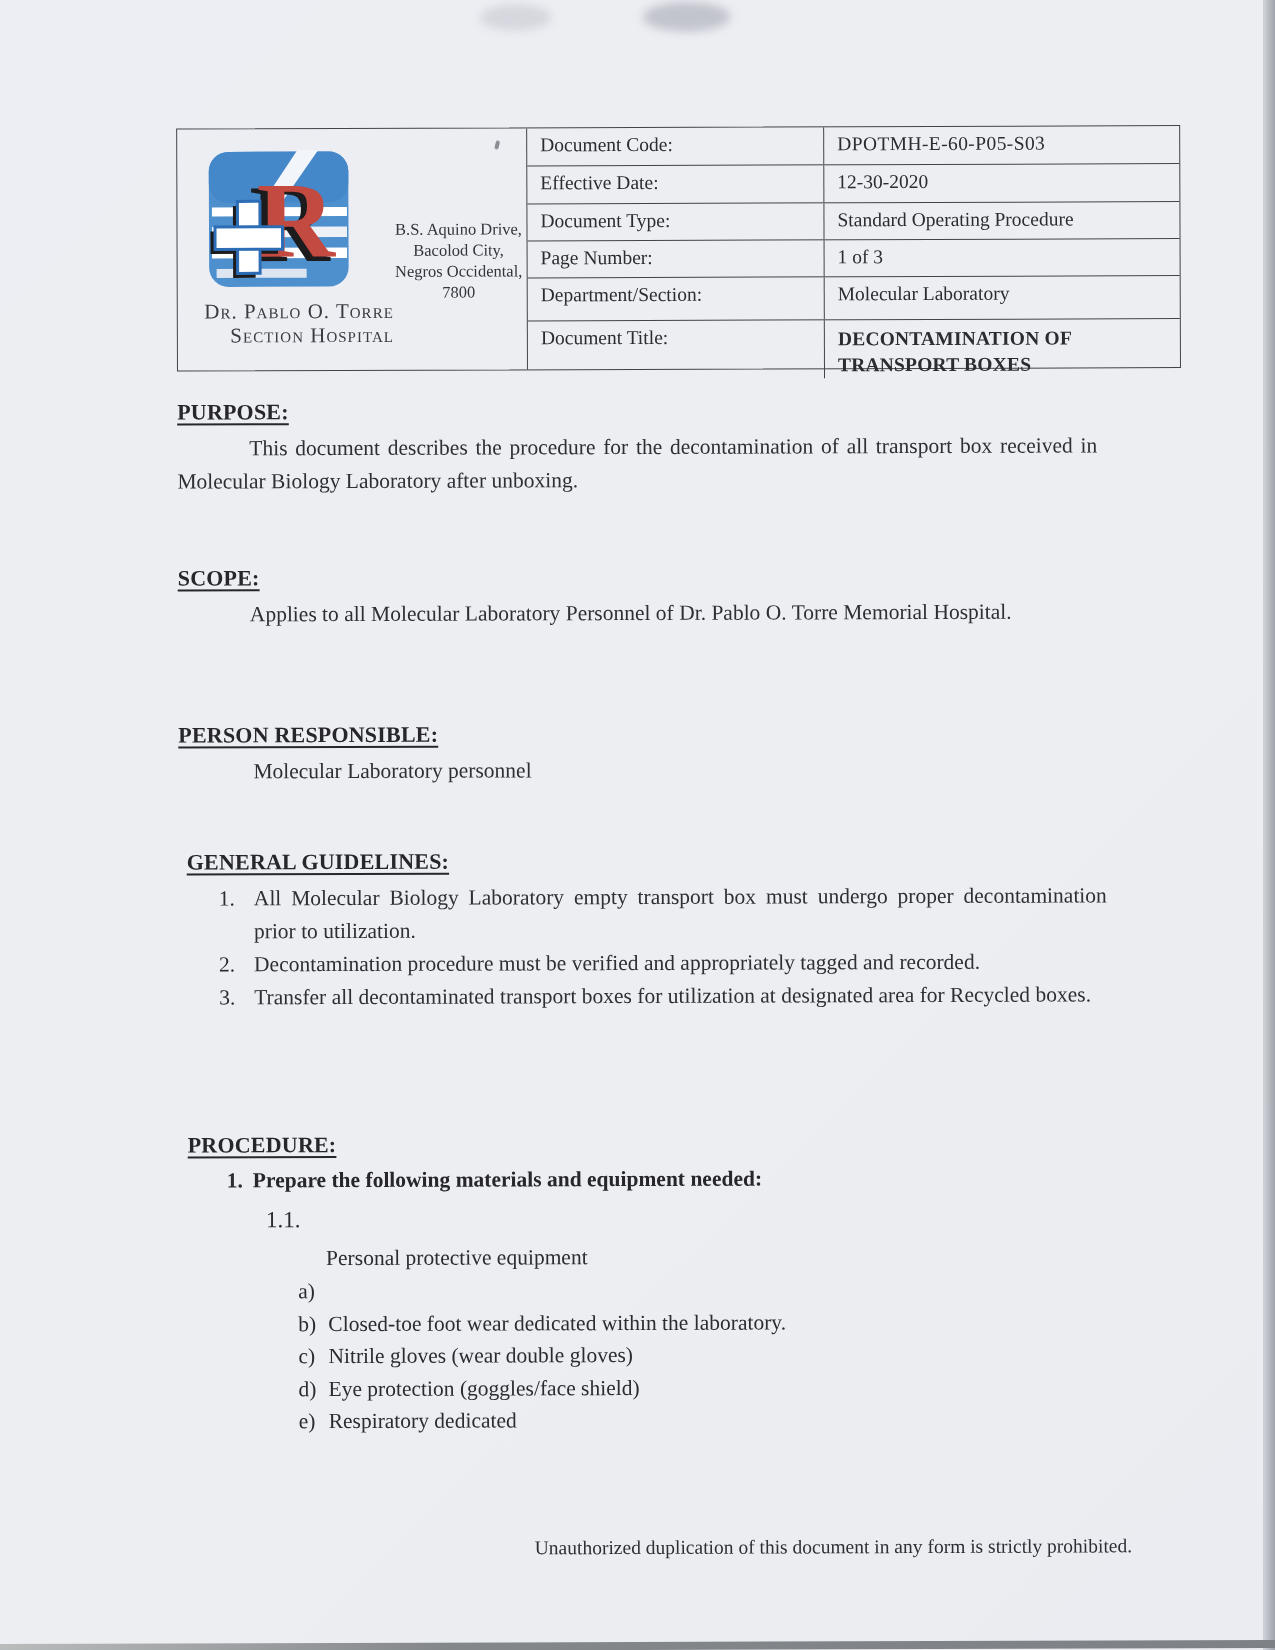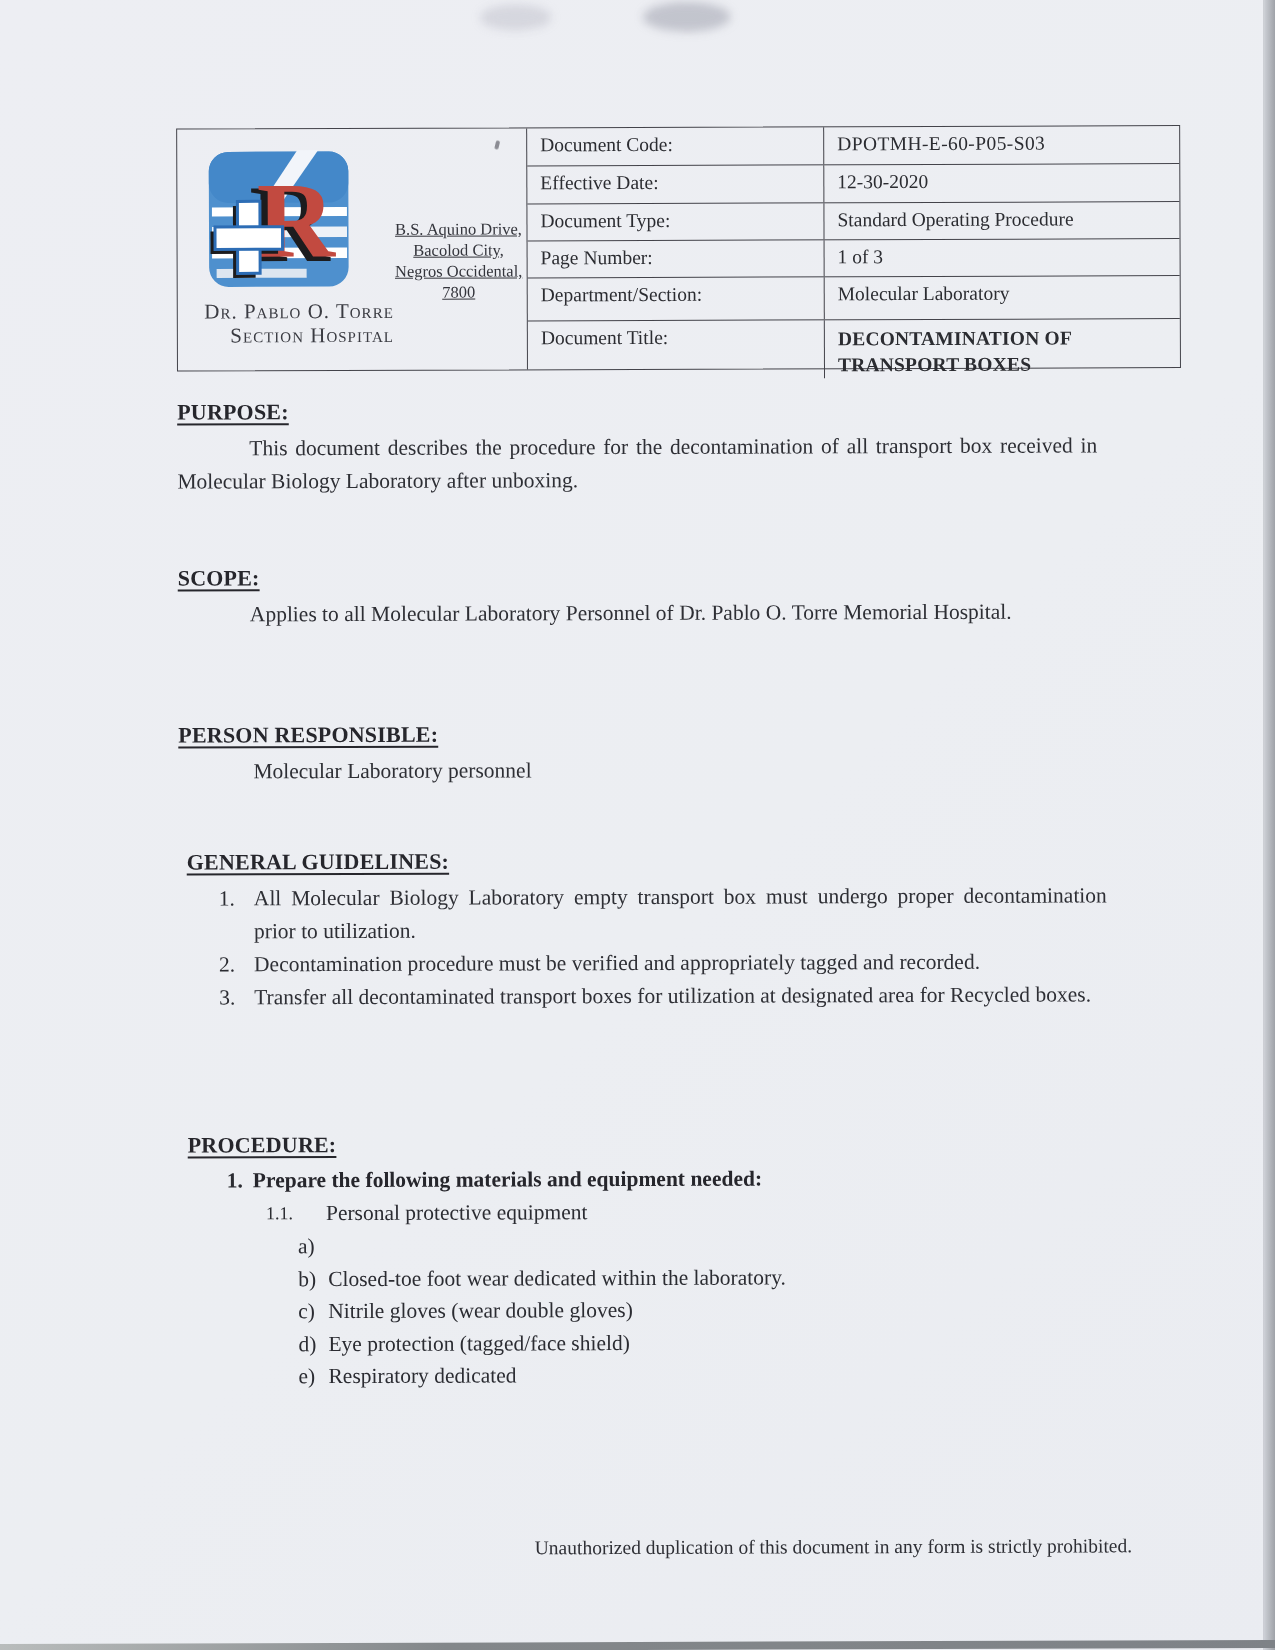--- a/index.html
+++ b/index.html
@@ -31,21 +31,21 @@
   
   .doc-table{
     position:absolute;left:178px;top:127px;width:1002px;height:241px;
     border:1.5px solid #43434a;display:flex;background:transparent;
   }
   .logo-cell{position:relative;width:349px;border-right:1.5px solid #43434a;}
   .logo-svg{position:absolute;left:26px;top:18px;}
   .hospital-name{position:absolute;left:4px;top:170px;width:212px;text-align:right;
     font-variant:small-caps;font-size:21px;line-height:24px;letter-spacing:1px;color:#3a3b42;}
   .address{position:absolute;left:216px;top:90px;width:130px;text-align:center;
-    font-size:16.5px;line-height:21px;color:#33343b;text-decoration:underline;}
+    font-size:16.5px;line-height:21px;color:#33343b;}
   .field-rows{flex:1;display:grid;grid-template-rows:38px 38px 37px 37px 43px 1fr;}
   .field-row{display:flex;border-bottom:1.2px solid #43434a;}
   .field-row:last-child{border-bottom:none;}
   .field-label{width:277px;border-right:1.2px solid #43434a;padding:6px 6px 0 13px;
     font-size:19.5px;color:#2b2c31;}
   .field-value{flex:1;padding:6px 10px 0 13px;font-size:19.5px;color:#2b2c31;}
   .code-value{letter-spacing:0.4px;}
   .title-value{font-weight:bold;font-size:19.5px;line-height:26px;letter-spacing:0.2px;}
 
   
@@ -57,22 +57,22 @@
     text-align:justify;text-indent:72px;color:#2e2f35;}
   .plain{margin-top:7px;padding-left:75px;font-size:21.5px;line-height:33px;color:#2e2f35;}
   .num-list{margin-top:7px;}
   .num-item{display:flex;margin-left:40px;}
   .num-item .num{width:35px;font-size:21.5px;line-height:33px;flex:none;}
   .num-item .txt{width:853px;font-size:21.5px;line-height:33px;text-align:justify;color:#2e2f35;}
   .step-bold{display:flex;margin-left:47px;margin-top:6px;font-weight:bold;}
   .step-bold .num{width:26px;font-size:21.5px;line-height:33px;flex:none;}
   .step-bold .txt{font-size:21.5px;line-height:33px;color:#26262c;}
   .substep{display:flex;margin-left:86px;}
-  .substep .num{width:60px;font-size:18px;line-height:33px;flex:none;}
-  .substep .txt{font-size:21.5px;line-height:33px;}
+  .substep .num{width:60px;font-size:23px;line-height:33px;flex:none;margin-top:6px;}
+  .substep .txt{font-size:21.5px;line-height:33px;margin-top:45px;}
   .ppe-item{display:flex;margin-left:118px;}
   .ppe-item .letter{width:30px;font-size:21.5px;line-height:32.5px;flex:none;}
   .ppe-item .txt{font-size:21.5px;line-height:32.5px;}
   .footer-note{position:absolute;right:146px;top:1537px;font-size:19.5px;color:#2e2f35;}
 </style>
 </head>
 <body>
 
 <div class="page">
   <div class="sheet">
@@ -191,21 +191,21 @@
       <div class="ppe-item">
         <div class="letter">b)</div>
         <div class="txt">Closed-toe foot wear dedicated within the laboratory.</div>
       </div>
       <div class="ppe-item">
         <div class="letter">c)</div>
         <div class="txt">Nitrile gloves (wear double gloves)</div>
       </div>
       <div class="ppe-item">
         <div class="letter">d)</div>
-        <div class="txt">Eye protection (tagged/face shield)</div>
+        <div class="txt">Eye protection (goggles/face shield)</div>
       </div>
       <div class="ppe-item">
         <div class="letter">e)</div>
         <div class="txt">Respiratory dedicated</div>
       </div>
     </div>
 
     <div class="footer-note">Unauthorized duplication of this document in any form is strictly prohibited.</div>
   </div>
 

